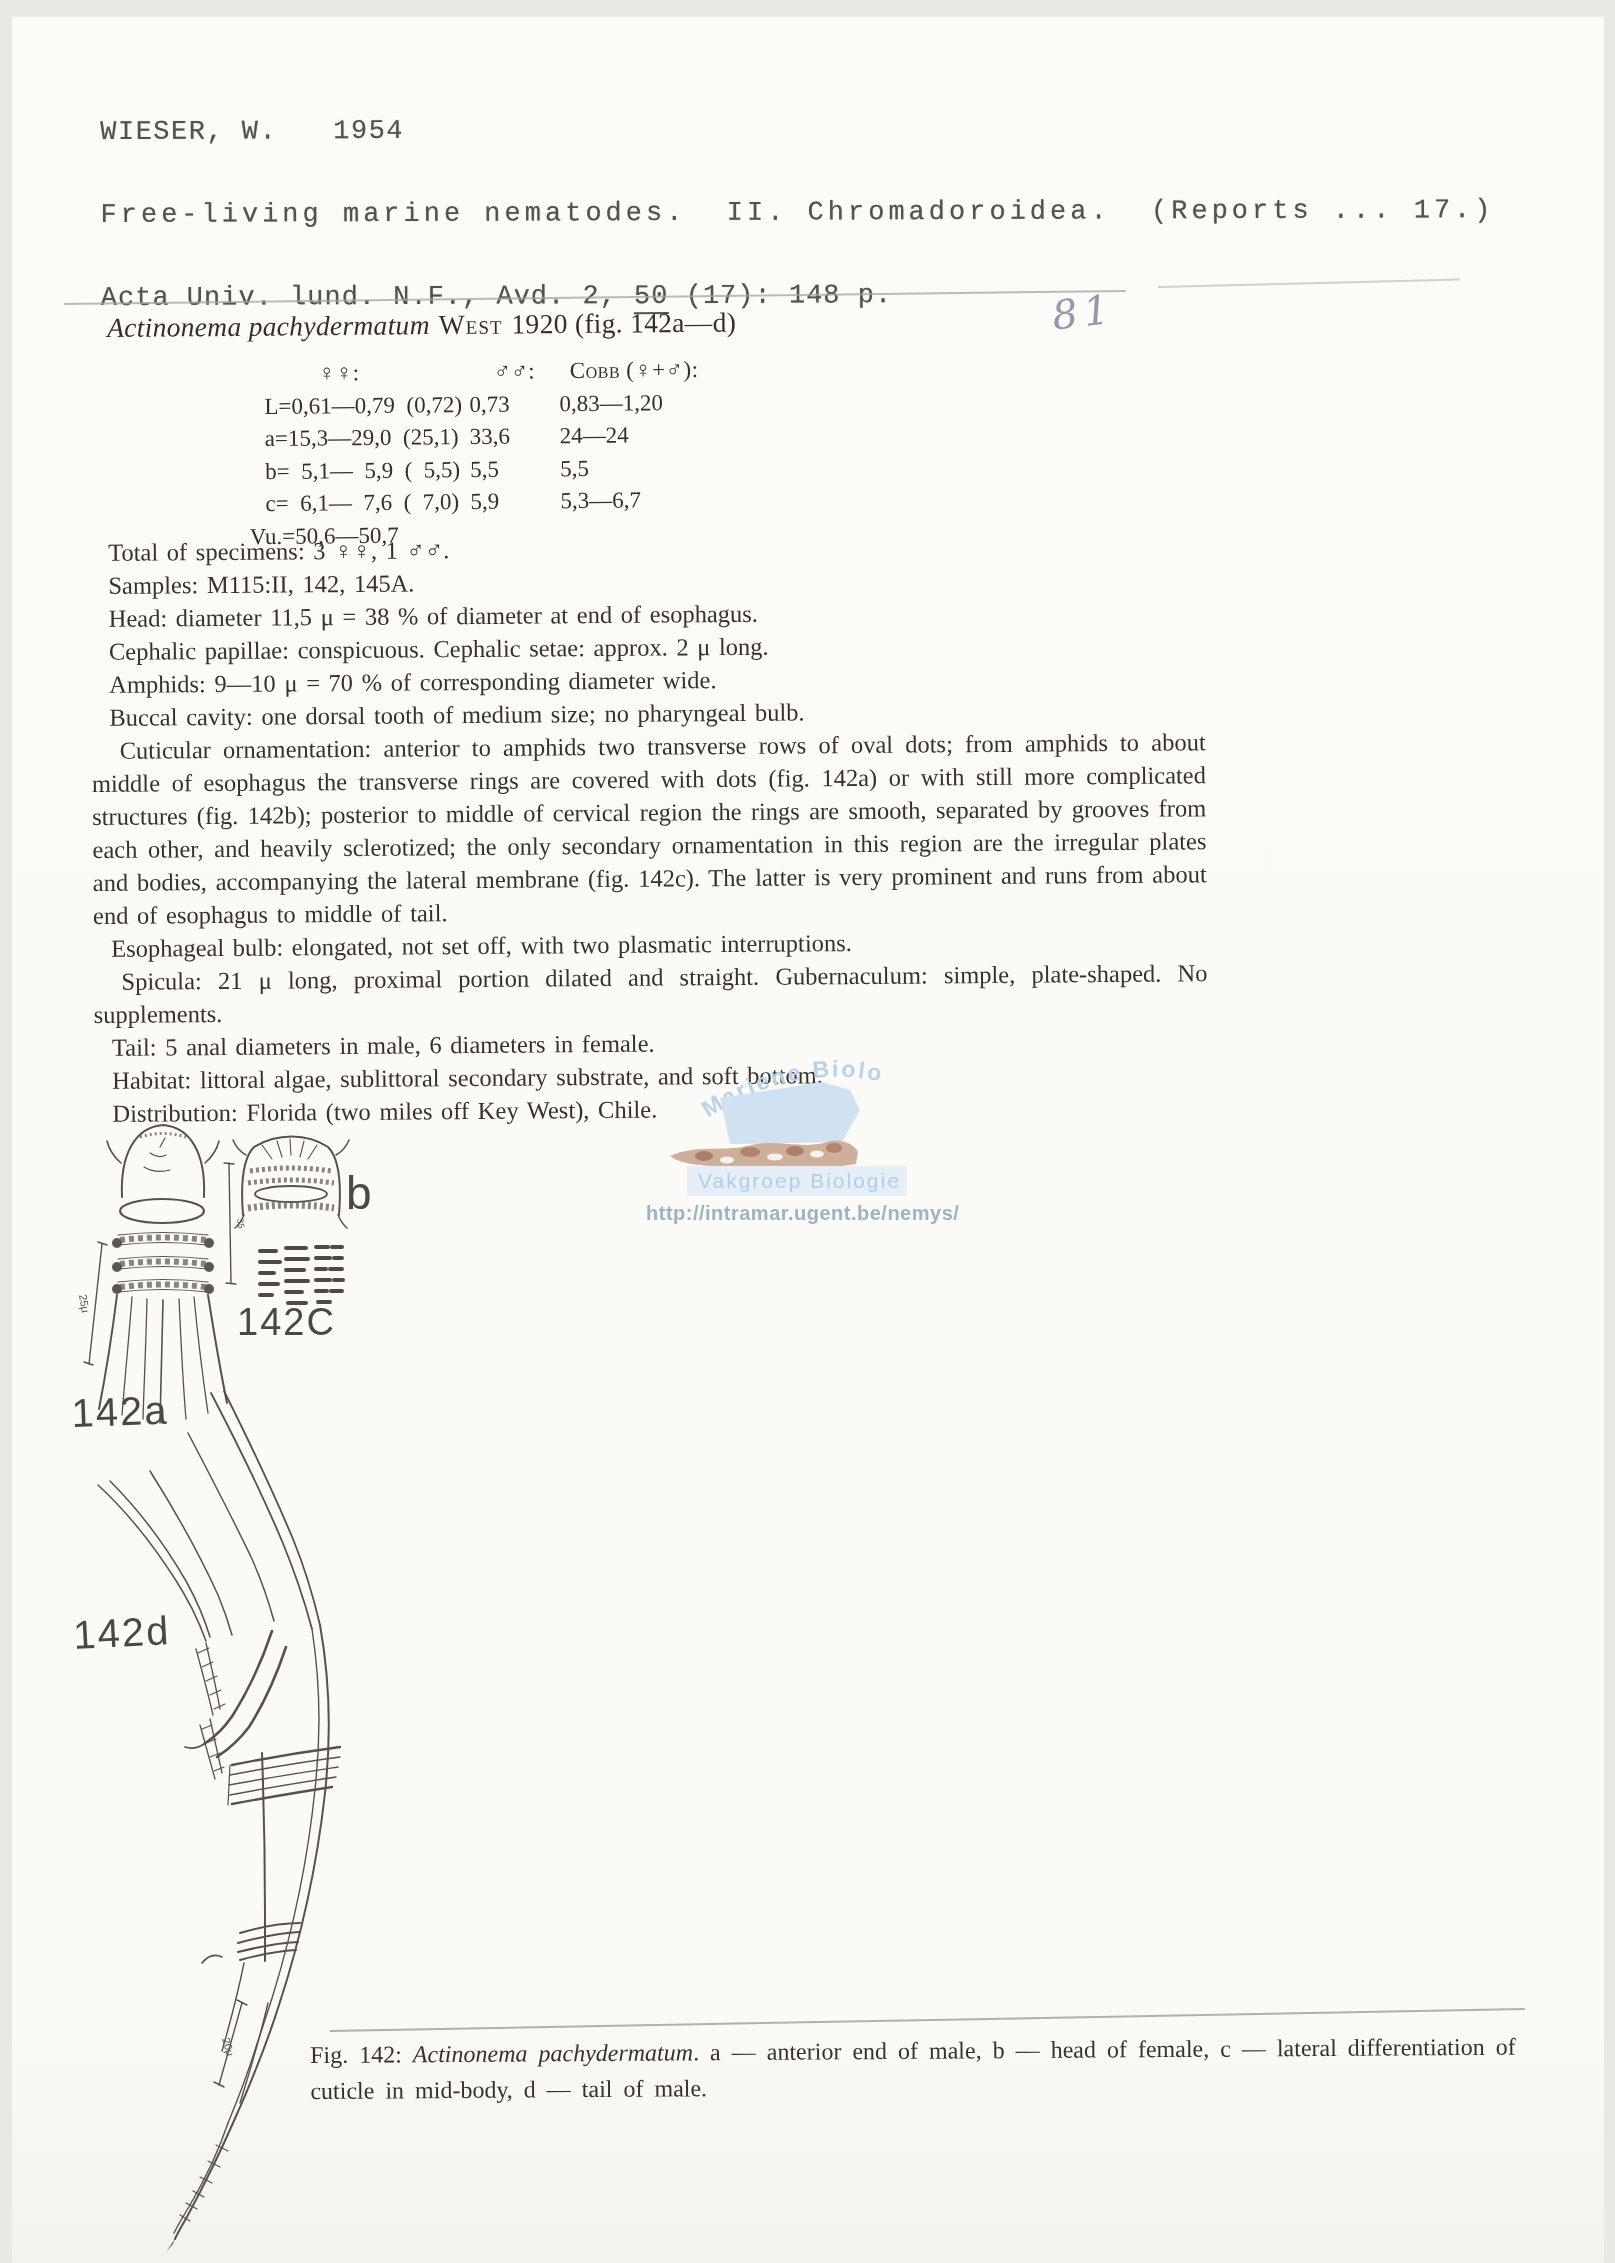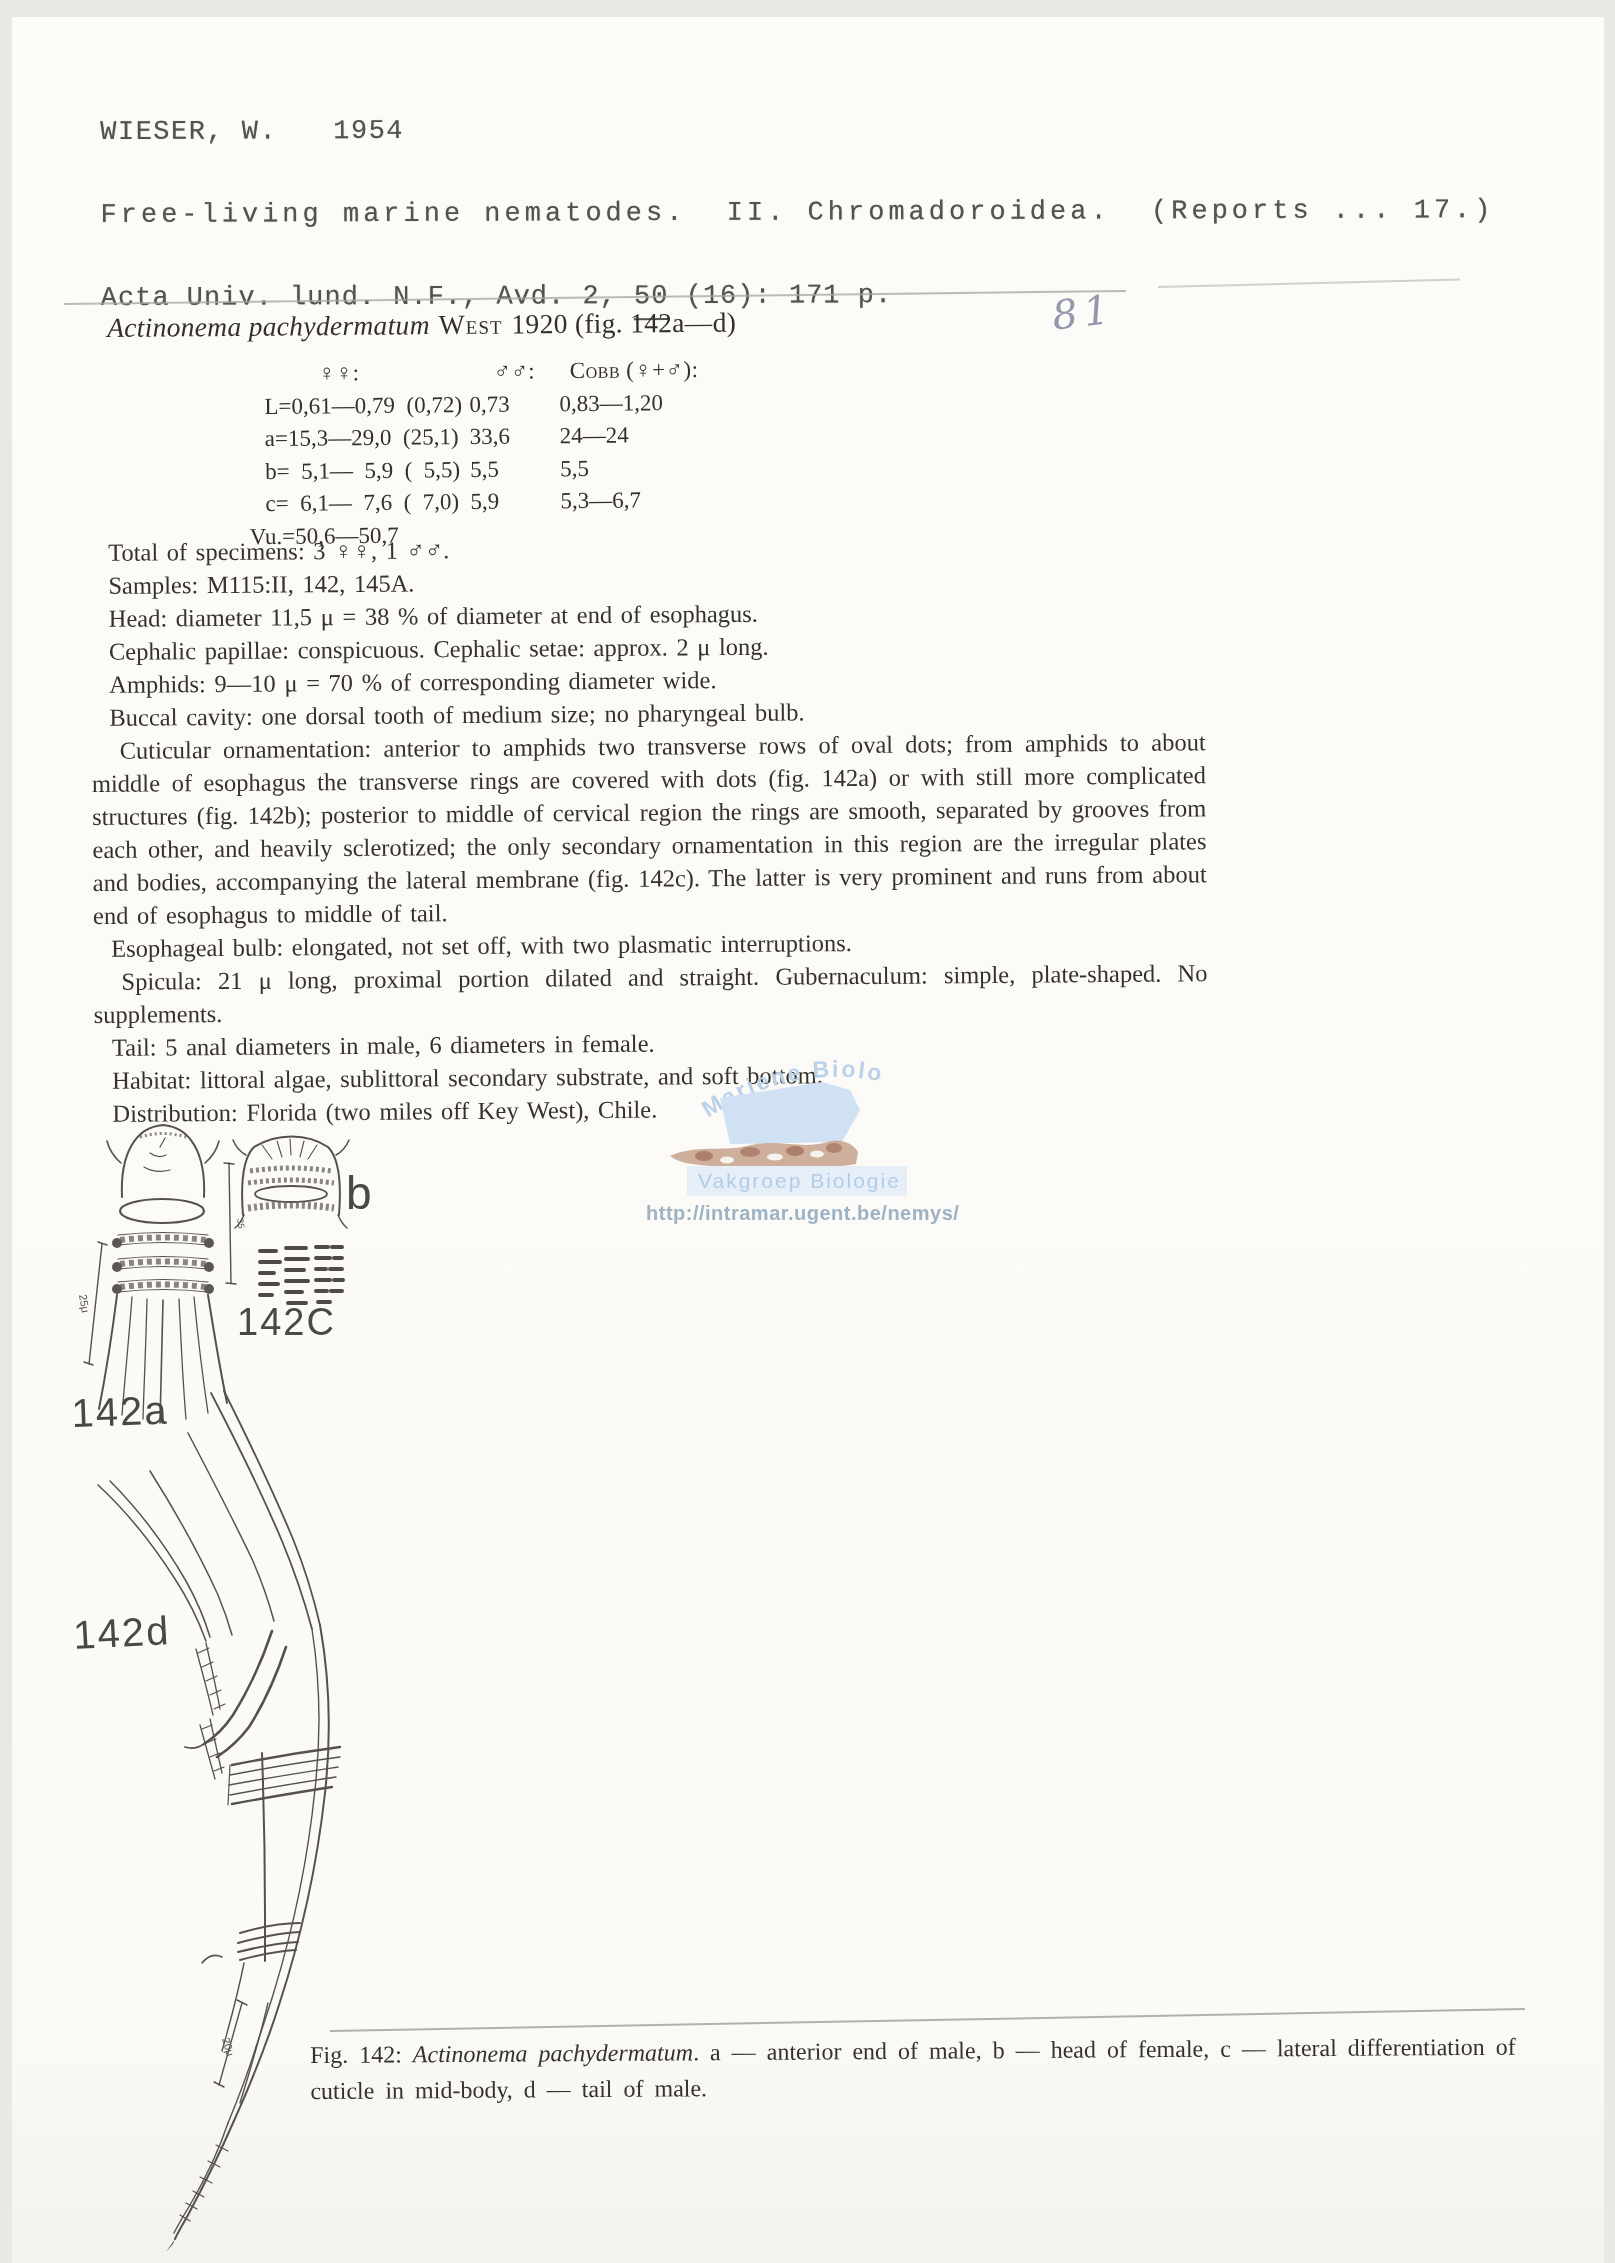--- a/index.html
+++ b/index.html
@@ -13,21 +13,21 @@
     position:absolute;left:88px;top:56px;width:1500px;
     font-family:"Liberation Mono","DejaVu Sans Mono",monospace;
     color:#54524d;text-shadow:0 0 1px rgba(90,88,84,.55);
     transform:rotate(-0.2deg);transform-origin:left top;white-space:pre;
   }
   .tw-line{font-size:27px;line-height:47px;}
   .tw-line1{letter-spacing:1.5px;}
   .tw-year{margin-left:56px;}
   .tw-line2{letter-spacing:4px;}
   .tw-line3{letter-spacing:1px;}
-  .tw-underline{border-bottom:2.5px solid #54524d;padding-bottom:7px;}
+  .tw-underline{border-bottom:2.5px solid #54524d;padding-bottom:1px;}
   
   .rule{position:absolute;background:#a6a5a0;height:2px;transform-origin:left center;}
   #rule-heading{left:52px;top:286px;width:1062px;transform:rotate(-0.7deg);opacity:.75;}
   #rule-heading-right{left:1146px;top:269px;width:302px;transform:rotate(-1.4deg);opacity:.5;}
   #rule-caption{left:318px;top:2013px;width:1195px;transform:rotate(-1.05deg);background:#9f9e99;opacity:.8;}
   
   #species-heading{
     position:absolute;left:95px;top:295px;font-size:27.5px;color:#33302a;
     transform:rotate(-0.5deg);transform-origin:left top;letter-spacing:.3px;
   }
@@ -79,21 +79,21 @@
   #bottom-edge2{position:absolute;left:0;top:2252px;width:1615px;height:11px;background:#d9d8d3;}
 </style>
 </head>
 <body>
 
 <div id="page">
 
   <div class="typewriter">
     <div class="tw-line tw-line1"><span>WIESER, W.</span><span class="tw-year">1954</span></div>
     <div class="tw-line tw-line2">Free-living marine nematodes.  II. Chromadoroidea.  (Reports ... 17.)</div>
-    <div class="tw-line tw-line3"><span>Acta Univ. lund. N.F., Avd. 2, </span><span class="tw-underline">50</span><span> (16): 171 p.</span></div>
+    <div class="tw-line tw-line3"><span>Acta Univ. lund. N.F., Avd. 2, </span><span class="tw-underline">50</span><span> (17): 148 p.</span></div>
   </div>
 
   <div class="rule" id="rule-heading"></div>
   <div class="rule" id="rule-heading-right"></div>
 
   <div id="species-heading">
     <span class="sp-name">Actinonema pachydermatum</span><span class="sp-author">West</span><span class="sp-rest">1920 (fig. 142a—d)</span>
   </div>
   <div id="handwritten-number">81</div>
 

